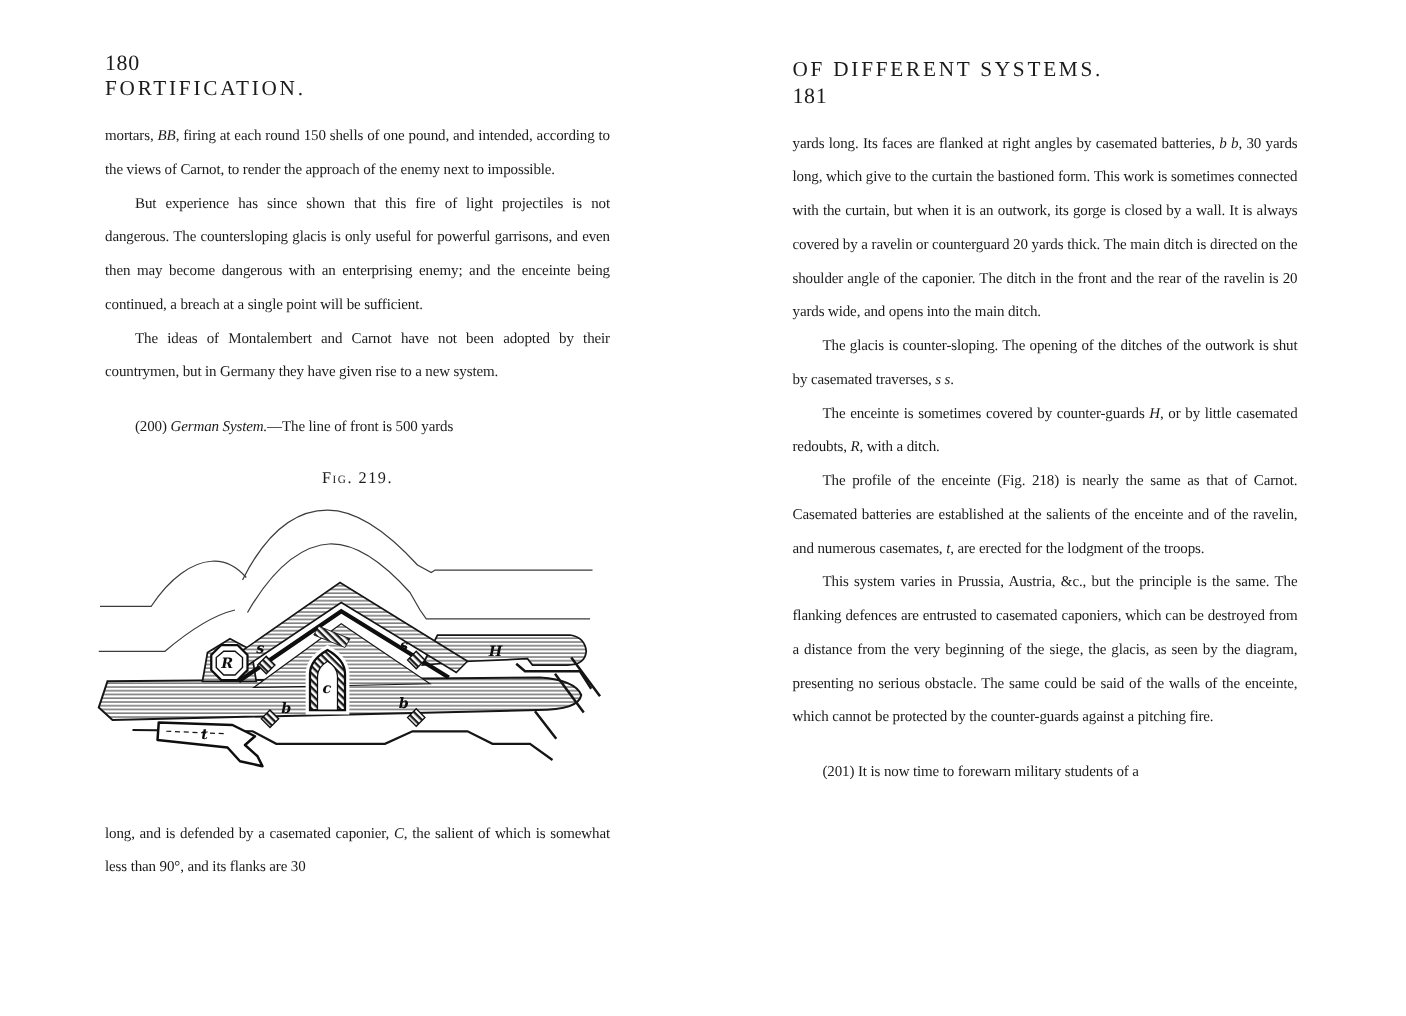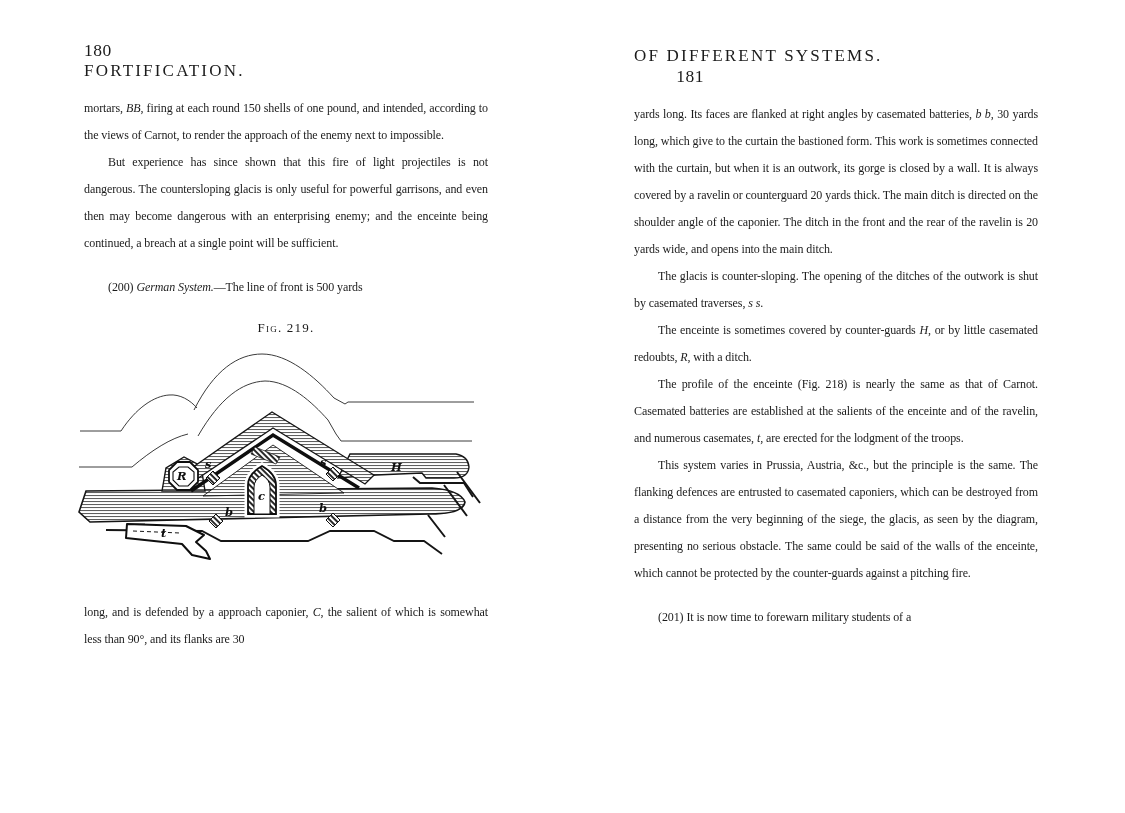--- a/index.html
+++ b/index.html
@@ -4,21 +4,21 @@
 <style>
   html,body{margin:0;padding:0;}
   body{width:1125px;height:813px;background:#ffffff;position:relative;
        font-family:"Liberation Serif", serif;color:#1b1b1b;}
   .sheet{position:absolute;inset:0;background:#fff;}
   .page{position:absolute;top:40px;width:404px;}
   .page.left{left:84px;}
   .page.right{left:634px;top:46px;}
   .head{display:flex;align-items:baseline;margin-bottom:14px;flex-direction:column;}
   .head .num{width:70px;font-size:17.5px;letter-spacing:.5px;}
-  .head .num.r{text-align:right;}
+  .head .num.r{}
   .head .title{flex:1;text-align:right;font-size:17px;letter-spacing:2.2px;}
   .body-text{font-size:12px;line-height:27px;text-align:justify;margin:0;
              letter-spacing:-0.1px;}
   .body-text i{font-style:italic;}
   .indent{text-indent:24px;}
   .sp-sm{margin-top:17px;}
   .figure-block{margin-top:10px;text-align:center;}
   .fig-caption{font-size:13px;font-variant:small-caps;letter-spacing:1.2px;
                margin-top:19px;}
   svg.fig{display:block;margin:8px 0 0 -8px;}
@@ -32,20 +32,21 @@
 
   <div class="page left">
     <div class="head">
       <span class="num">180</span>
       <span class="title">FORTIFICATION.</span>
       <span class="num"></span>
     </div>
 
     <p class="body-text"><span>mortars, </span><i>BB</i><span>, firing at each round 150 shells of one pound, and intended, according to the views of Carnot, to render the approach of the enemy next to impossible.</span></p>
     <p class="body-text indent"><span>But experience has since shown that this fire of light projectiles is not dangerous.  The countersloping glacis is only useful for powerful garrisons, and even then may become dangerous with an enterprising enemy; and the enceinte being continued, a breach at a single point will be sufficient.</span></p>
+    <p class="body-text indent"><span>The ideas of Montalembert and Carnot have not been adopted by their countrymen, but in Germany they have given rise to a new system.</span></p>
     <p class="body-text indent sp-sm"><span>(200) </span><i>German System.</i><span>—The line of front is 500 yards</span></p>
 
     <div class="figure-block">
       <div class="fig-caption">Fig. 219.</div>
 
       <svg class="fig" width="440" height="238" viewBox="0 0 440 238">
         <defs>
           <pattern id="hh" width="3" height="3" patternUnits="userSpaceOnUse">
             <rect width="3" height="3" fill="#ffffff"></rect>
             <rect y="1.1" width="3" height="0.95" fill="#4e4e4e"></rect>
@@ -118,21 +119,21 @@
           <text x="244" y="122">s</text>
           <text x="182" y="156">c</text>
           <text x="149" y="172">b</text>
           <text x="243" y="168">b</text>
           <text x="315" y="127">H</text>
           <text x="85" y="193">t</text>
         </g>
       </svg>
     </div>
 
-    <p class="body-text sp-sm"><span>long, and is defended by a approach caponier, </span><i>C</i><span>, the salient of which is somewhat less than 90°, and its flanks are 30</span></p>
+    <p class="body-text sp-sm"><span>long, and is defended by a casemated caponier, </span><i>C</i><span>, the salient of which is somewhat less than 90°, and its flanks are 30</span></p>
   </div>
 
   <div class="page right">
     <div class="head">
       <span class="num"></span>
       <span class="title">OF DIFFERENT SYSTEMS.</span>
       <span class="num r">181</span>
     </div>
 
     <p class="body-text"><span>yards long.  Its faces are flanked at right angles by casemated batteries, </span><i>b b</i><span>, 30 yards long, which give to the curtain the bastioned form.  This work is sometimes connected with the curtain, but when it is an outwork, its gorge is closed by a wall.  It is always covered by a ravelin or counterguard 20 yards thick.  The main ditch is directed on the shoulder angle of the caponier.  The ditch in the front and the rear of the ravelin is 20 yards wide, and opens into the main ditch.</span></p>

